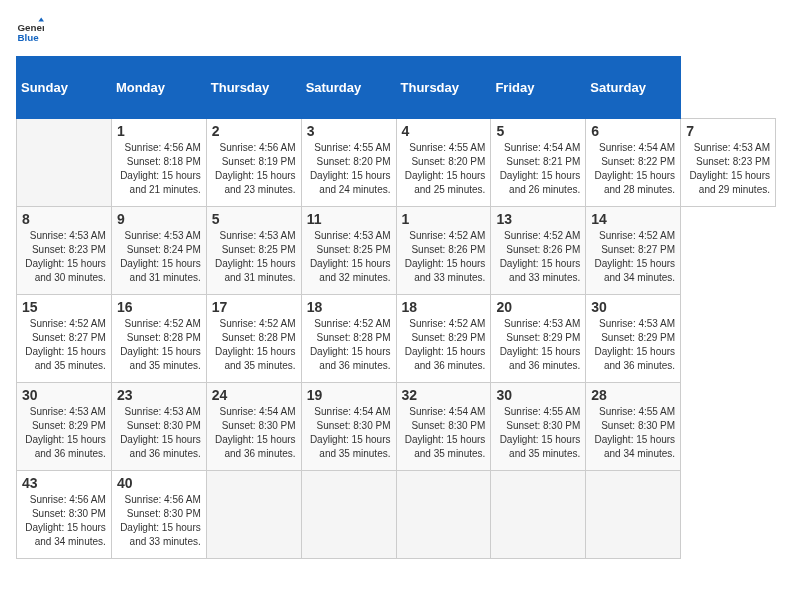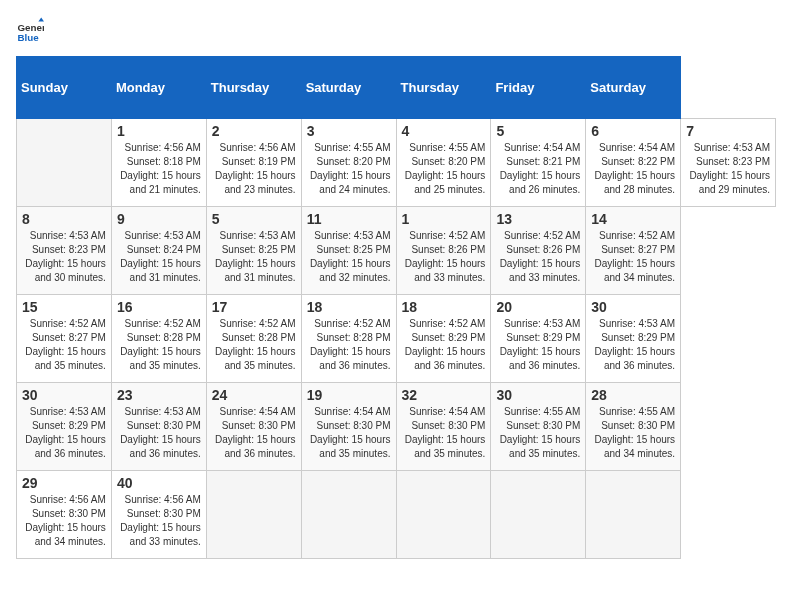--- a/index.html
+++ b/index.html
@@ -337,21 +337,21 @@
         <span class="day-number">28</span>
         <div class="day-info">
           Sunrise: 4:55 AM<br>
           Sunset: 8:30 PM<br>
           Daylight: 15 hours and 34 minutes.
         </div>
       </td>
       </tr>
       <tr>
         <td>
-        <span class="day-number">29</span>
+        <span class="day-number">43</span>
         <div class="day-info">
           Sunrise: 4:56 AM<br>
           Sunset: 8:30 PM<br>
           Daylight: 15 hours and 34 minutes.
         </div>
       </td>
         <td>
         <span class="day-number">40</span>
         <div class="day-info">
           Sunrise: 4:56 AM<br>

